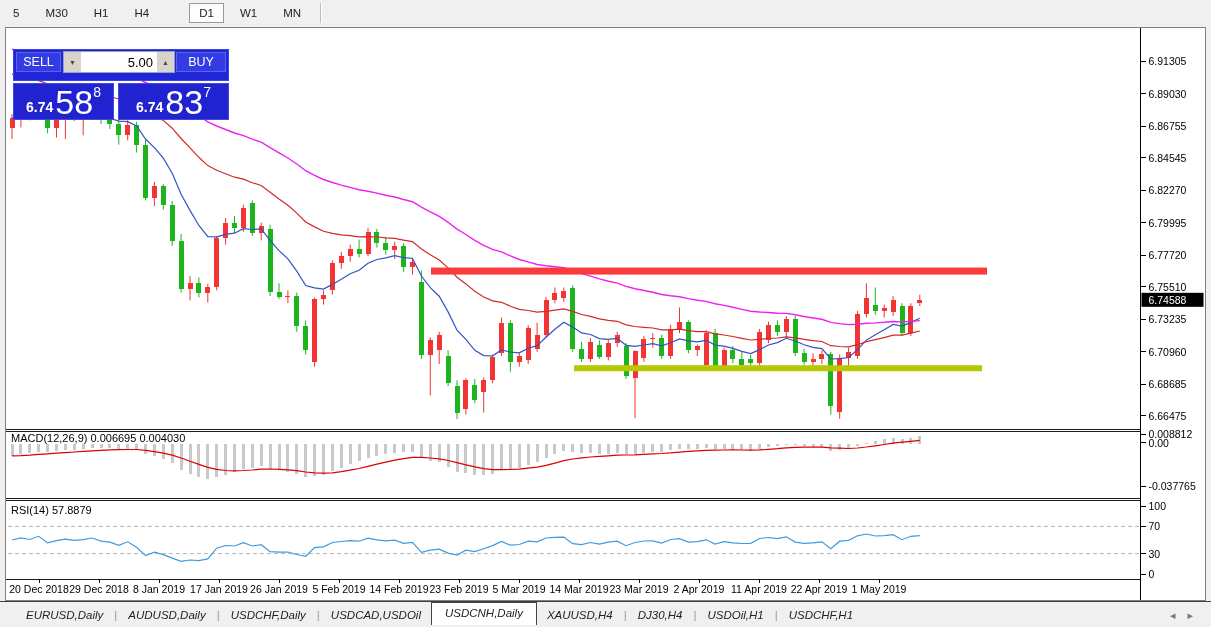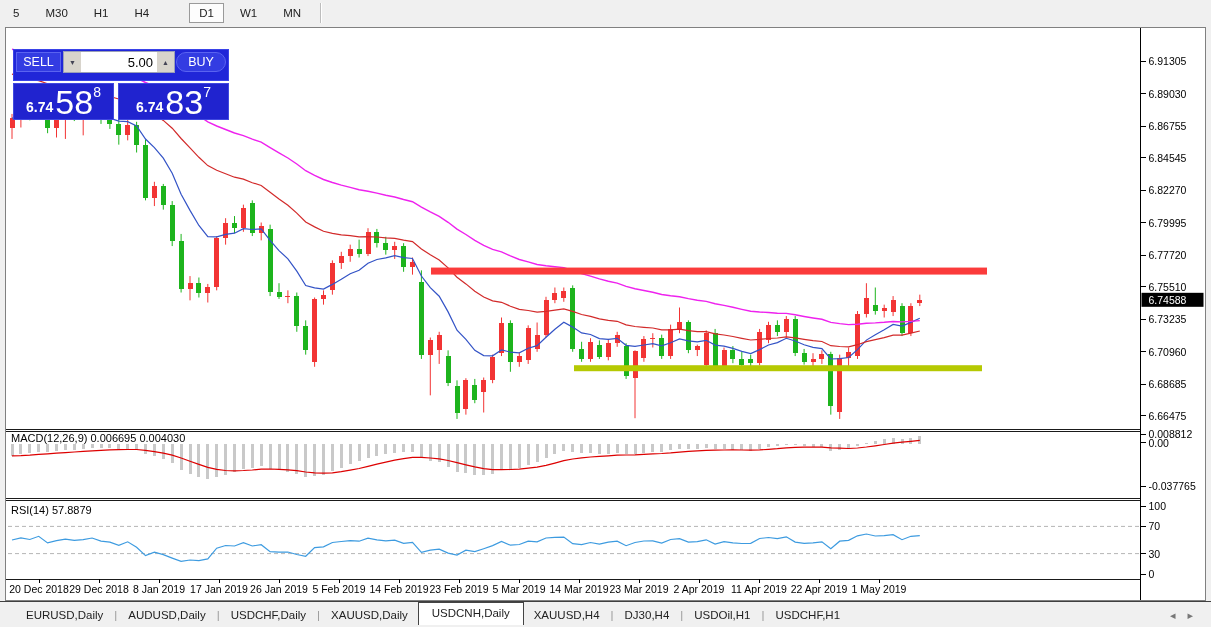--- a/index.html
+++ b/index.html
@@ -16,40 +16,40 @@
   #chart-svg{position:absolute;left:0;top:0;}
   #chart-title{position:absolute;left:9px;top:6px;font-size:11.5px;color:#000;z-index:5;}
   #chart-title .tri{font-size:8px;margin-right:7px;position:relative;top:-1px;}
   #chart-title span{margin-right:4px;}
   
   #trade-panel{position:absolute;left:7px;top:21px;width:216px;z-index:6;}
   #tp-row1{position:relative;height:32px;background:#2026d8;border:1px solid #3a43e8;box-sizing:border-box;}
   .tp-btn{position:absolute;top:2px;height:20px;background:#333ce2;color:#fff;font-size:12.5px;
     display:flex;align-items:center;justify-content:center;border:1px solid #5a63f0;box-sizing:border-box;cursor:pointer;}
   #sell-btn{left:2px;width:45px;}
-  #buy-btn{right:2px;width:50px;border-radius:10px;}
+  #buy-btn{right:2px;width:50px;}
   #vol-box{position:absolute;left:49px;top:1px;width:112px;height:22px;background:#fff;
     border:1px solid #9aa0b8;display:flex;box-sizing:border-box;}
   .spin-btn{width:17px;height:100%;background:#d8d4cc;color:#445;font-size:7px;display:flex;
     align-items:center;justify-content:center;cursor:pointer;}
   #vol-input{flex:1;border:none;outline:none;font-size:13px;text-align:right;padding-right:4px;
     font-family:"Liberation Sans",sans-serif;min-width:0;padding-left:9px;}
   #tp-row2{display:flex;margin-top:2px;}
   .price-box{height:37px;background:#2023cf;border:1px solid #4049e0;box-sizing:border-box;color:#fff;
     display:flex;align-items:flex-end;justify-content:center;padding-bottom:2px;cursor:pointer;}
   #sell-price{width:101px;margin-right:4px;}
   #buy-price{width:111px;}
   .p-small{font-size:14px;font-weight:bold;margin-right:2px;line-height:20px;}
   .p-big{font-size:34px;line-height:30px;}
   .p-sup{font-size:14px;line-height:12px;align-self:flex-start;margin-top:2px;}
   
   #tab-bar{position:absolute;left:0;top:601px;width:1211px;height:26px;background:#f0f0f0;
     border-top:1px solid #404040;display:flex;align-items:center;padding-left:16px;box-sizing:border-box;
     font-size:11.5px;color:#222;}
-  .sym-tab{padding:4px 10px;cursor:pointer;white-space:nowrap;}
+  .sym-tab{padding:4px 10px;cursor:pointer;white-space:nowrap;font-style:italic;}
   .sym-tab.active{background:#fff;border:1px solid #444;border-bottom:none;padding:4px 13px 6px 13px;
     position:relative;top:-1px;}
   .tab-sep{color:#999;margin:0 1px;}
   #tab-nav{position:absolute;right:6px;top:7px;color:#777;font-size:11px;letter-spacing:12px;cursor:pointer;}
 </style>
 </head>
 <body>
 
 <div id="toolbar">
     <div class="tf-btn">5</div>
@@ -504,21 +504,21 @@
   </div>
 </div>
 
 <div id="tab-bar">
   <div class="sym-tab">EURUSD,Daily</div>
     <span class="tab-sep">|</span>
     <div class="sym-tab">AUDUSD,Daily</div>
     <span class="tab-sep">|</span>
     <div class="sym-tab">USDCHF,Daily</div>
     <span class="tab-sep">|</span>
-    <div class="sym-tab">XAUUSD,Daily</div>
+    <div class="sym-tab">USDCAD,USDOil</div>
     <div class="sym-tab active">USDCNH,Daily</div>
     <div class="sym-tab">XAUUSD,H4</div>
     <span class="tab-sep">|</span>
     <div class="sym-tab">DJ30,H4</div>
     <span class="tab-sep">|</span>
     <div class="sym-tab">USDOil,H1</div>
     <span class="tab-sep">|</span>
     <div class="sym-tab">USDCHF,H1</div>
     <span id="tab-nav"><span>◂</span><span>▸</span></span>
 </div>

